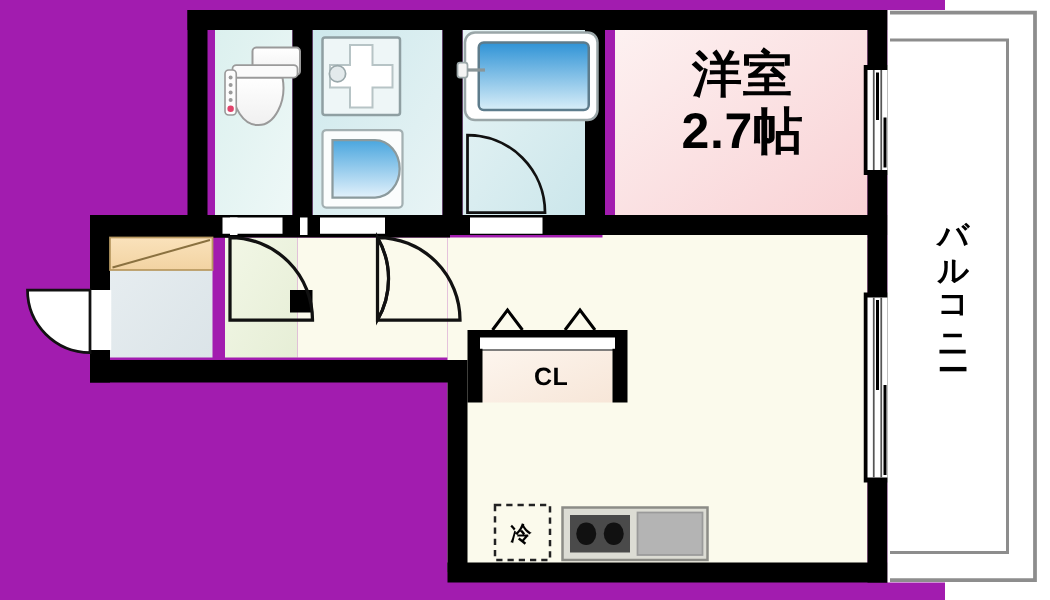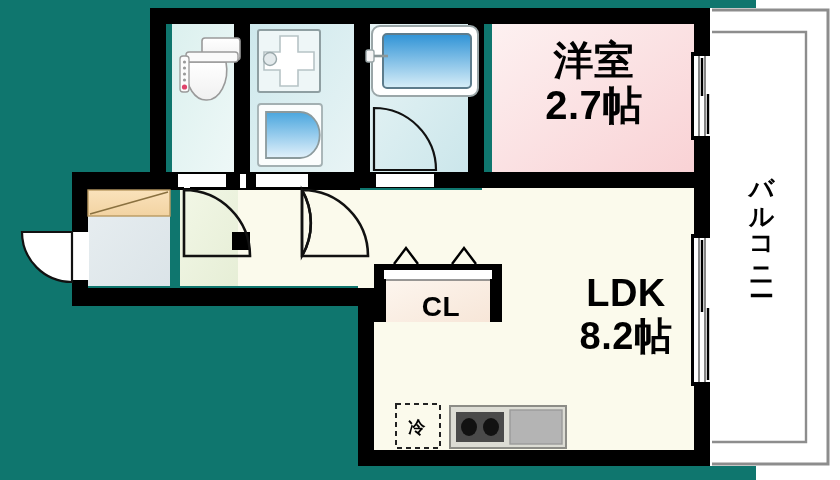--- a/index.html
+++ b/index.html
@@ -10,21 +10,21 @@
   body {
     width: 840px;
     height: 480px;
     font-family: "Liberation Sans", sans-serif;
     overflow: hidden;
   }
   #plan {
     position: relative;
     width: 756px;
     height: 480px;
-    background: #0f766e;
+    background: #a21caf;
   }
   .layer {
     position: absolute;
     left: 0;
     top: 0;
     width: 840px;
     height: 480px;
   }
   .room-label {
     position: absolute;
@@ -50,21 +50,21 @@
   .label-genkan {
     left: 78px;
     top: 234px;
     width: 78px;
     font-size: 26px;
   }
   .label-cl {
     left: 396px;
     top: 291px;
     width: 90px;
-    font-size: 28px;
+    font-size: 20px;
   }
   .label-fridge {
     left: 401px;
     top: 418px;
     width: 32px;
     font-size: 17px;
   }
   .label-balcony {
     left: 740px;
     top: 160px;
@@ -282,22 +282,20 @@
       <ellipse cx="469" cy="427" rx="8" ry="9" fill="#111111"></ellipse>
       <ellipse cx="491" cy="427" rx="8" ry="9" fill="#111111"></ellipse>
       <rect x="510" y="410" width="52" height="34" fill="#b4b4b4" stroke="#9a9a9a" stroke-width="1.4"></rect>
     </g>
 
   </svg>
 
   <div class="room-label label-yoshitsu">洋室
 2.7帖</div>
 
-  <div class="room-label label-ldk">LDK
-8.2帖</div>
 
 
   <div class="room-label label-cl">CL</div>
 
   <div class="room-label label-balcony">バルコニー</div>
 
   <div class="room-label label-fridge">冷</div>
 
 </div>
 

